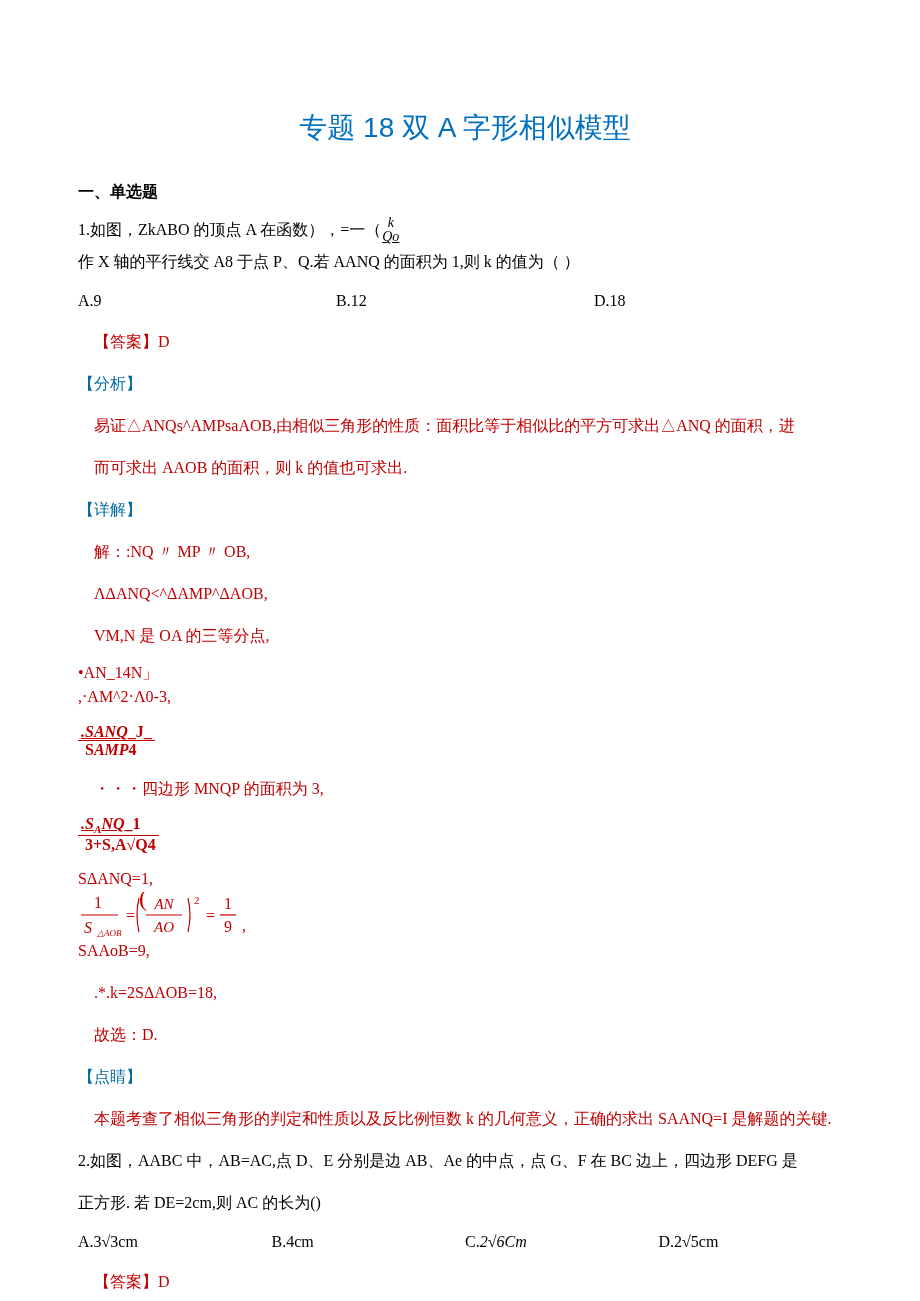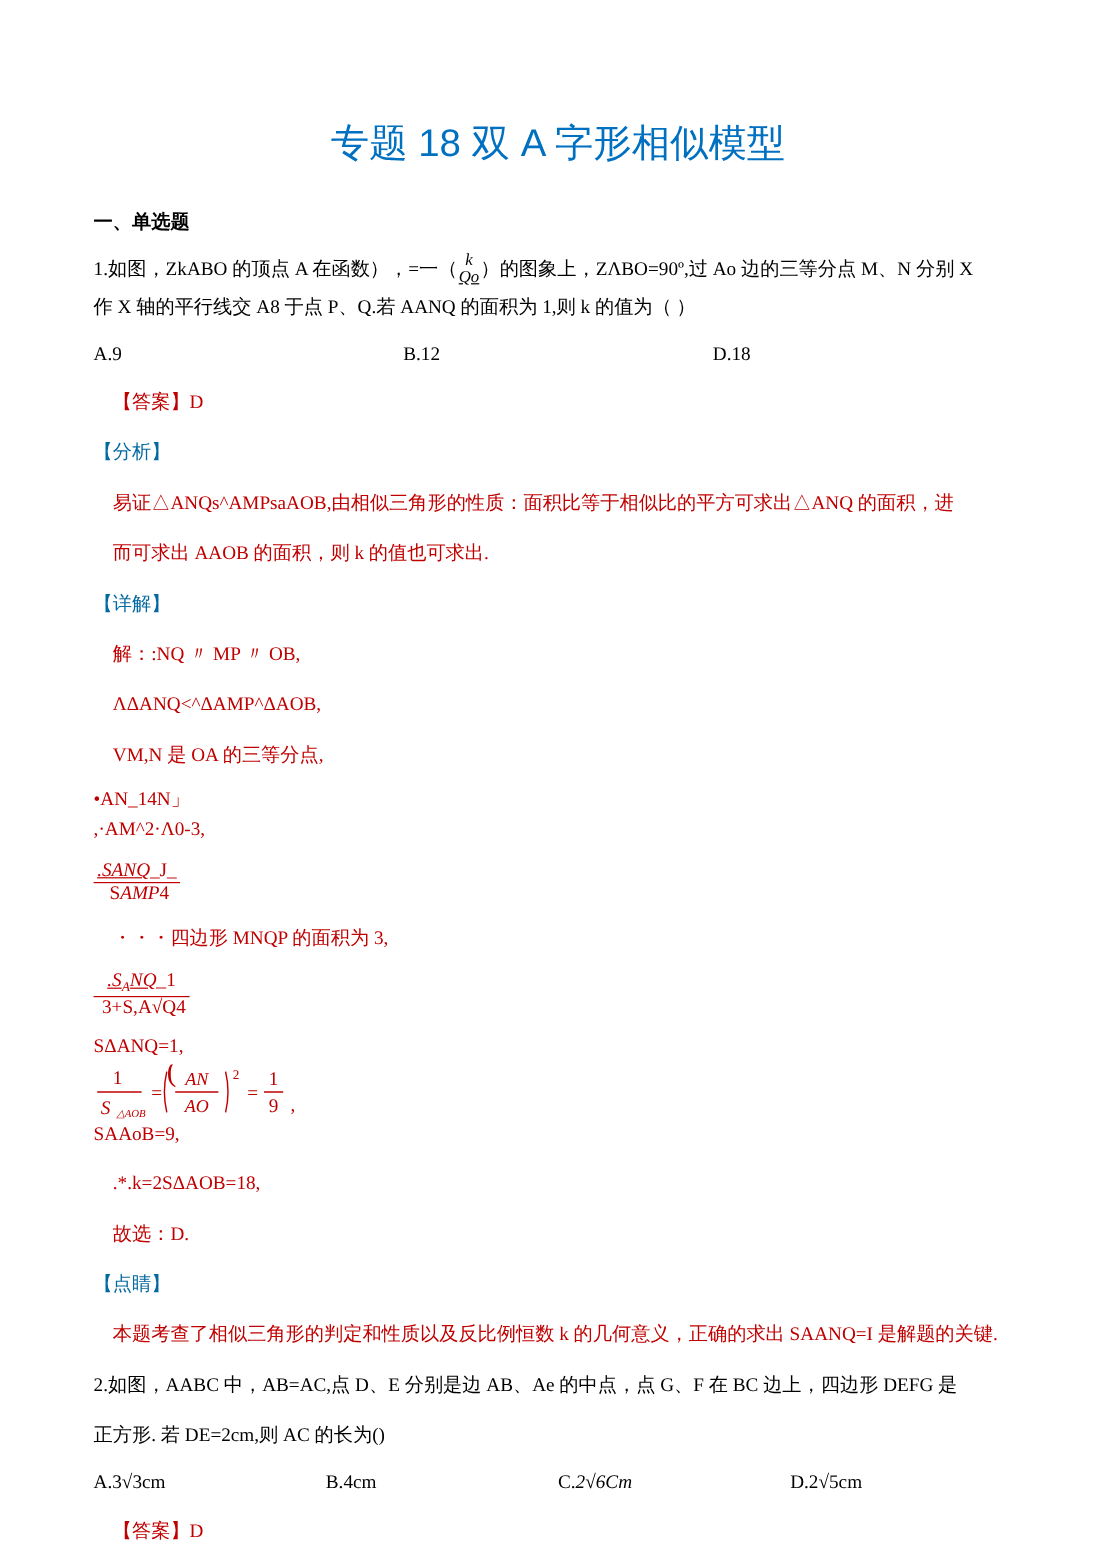--- a/index.html
+++ b/index.html
@@ -9,24 +9,24 @@
       color: #000;
       background: #fff;
       margin: 0;
       padding: 90px 68px 40px 78px;
       width: 920px;
       box-sizing: border-box;
     }
     .title {
       text-align: center;
       color: #0070c0;
-      font-size: 32px;
+      font-size: 28px;
       font-family: "Microsoft YaHei", "SimSun", sans-serif;
       font-weight: 400;
-      margin: 4px 0 28px 0;
+      margin: 16px 0 28px 0;
     }
     .section-heading {
       font-weight: bold;
       margin-bottom: 10px;
     }
     .para {
       margin: 0 0 10px 0;
       line-height: 2.0;
     }
     .options {
@@ -36,21 +36,21 @@
     .options > div {
       flex: 1;
     }
     .red { color: #c00000; margin-left: 16px; }
     .blue { color: #0369a1; }
     .tight { line-height: 1.4; margin: 2px 0; }
     .italic { font-style: italic; }
     .frac-block {
       display: inline-block;
       vertical-align: middle;
-      text-align: center;
+      font-weight: bold;
     }
     .frac-block .num {
       display: block;
       border-bottom: 1px solid currentColor;
       padding: 0 3px;
       line-height: 1.1;
     }
     .frac-block .den {
       display: block;
       padding: 0 3px;
@@ -75,21 +75,21 @@
     .space-lg { margin-top: 14px; }
   </style>
 </head>
 <body>
 
 <h1 class="title">专题 18 双 A 字形相似模型</h1>
 
 <div class="section-heading">一、单选题</div>
 
 <div class="para">
-  <span>1.如图，ZkABO 的顶点 A 在函数），=一（</span><span class="supfrac"><span class="n">k</span><span class="d">Qo</span></span><span>）的图象上，ZΛBO=90º,过 Ao 边的三等分点 M、N 分别 X</span>
+  <span>1.如图，ZkABO 的顶点 A 在函数），=一（</span><span class="supfrac"><span class="n">k</span><span class="d">Qo</span></span>
   <br>
   <span>作 X 轴的平行线交 A8 于点 P、Q.若 AANQ 的面积为 1,则 k 的值为（                            ）</span>
 </div>
 
 <div class="options">
   <div>A.9</div>
   <div>B.12</div>
   <div>D.18</div>
 </div>
 

